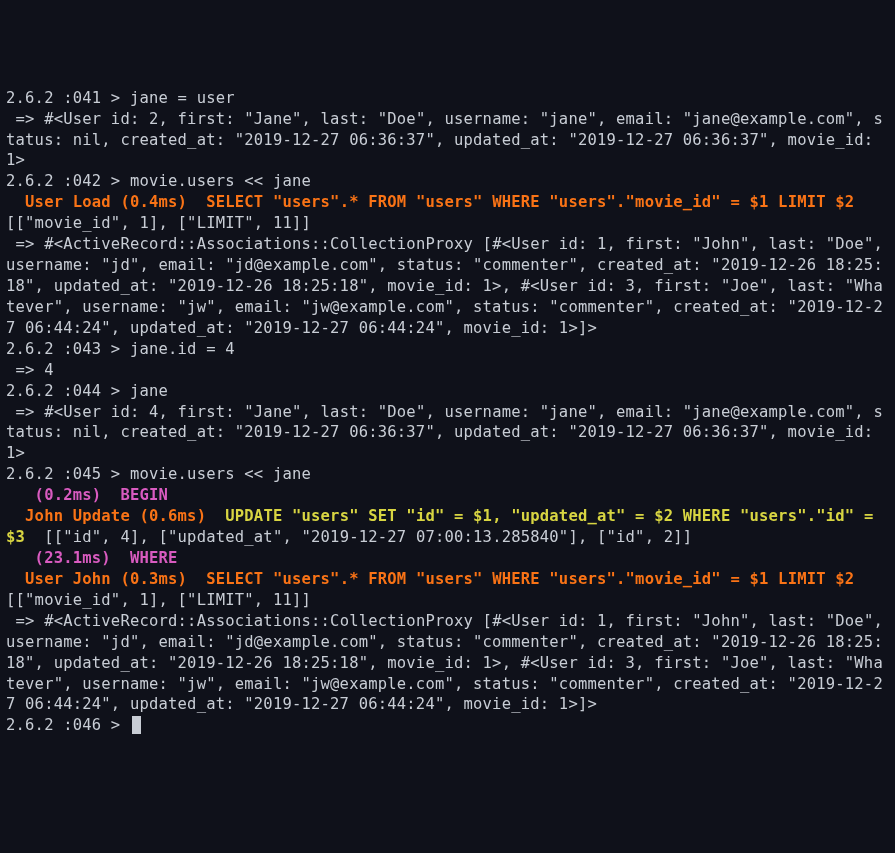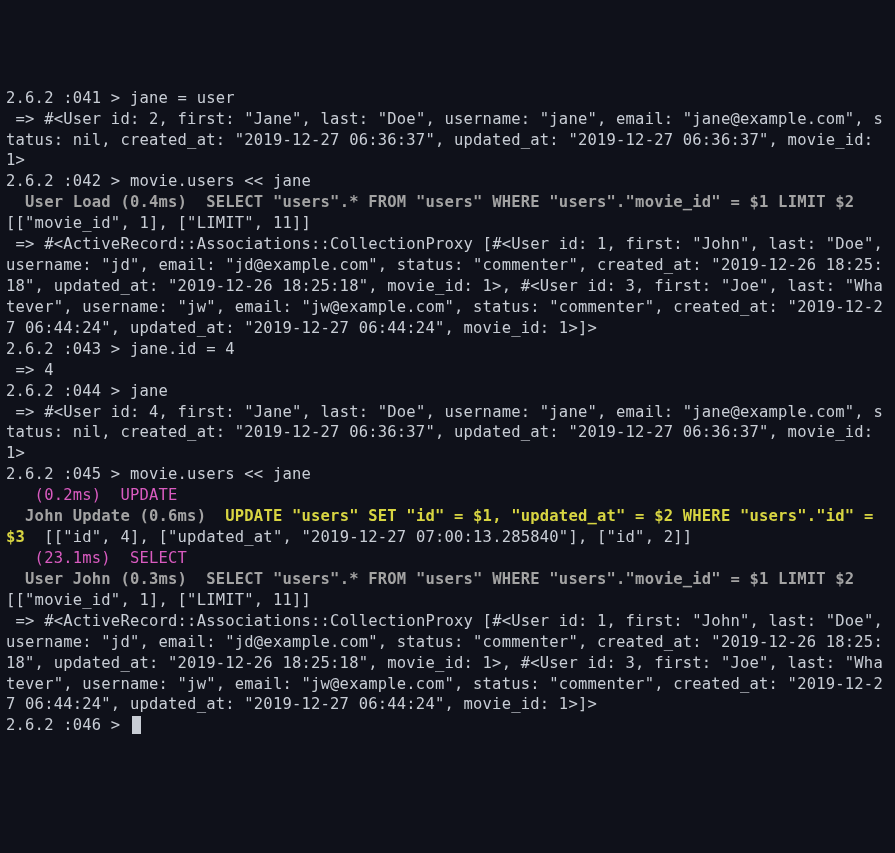--- a/index.html
+++ b/index.html
@@ -10,22 +10,22 @@
     font-size: 15.5px;
     line-height: 1.35;
     padding: 4px 6px;
     width: 895px;
     height: 853px;
     overflow: hidden;
     white-space: pre-wrap;
     word-break: break-all;
   }
   .term { letter-spacing: 0.2px; }
-  .cyan { color: #a3a3a3; font-weight: bold; }
-  .magenta { color: #d95bc0; font-weight: normal; }
+  .cyan { color: #f97316; font-weight: bold; }
+  .magenta { color: #d95bc0; font-weight: bold; }
   .yellow { color: #d8d542; font-weight: bold; }
   .cursor {
     display: inline-block;
     width: 9px;
     height: 18px;
     background: #c8cdd5;
     vertical-align: text-bottom;
     margin-left: 2px;
   }
 </style>
@@ -37,21 +37,21 @@
 <div class="term"><span>2.6.2 :041 &gt; jane = user</span>
 <span> =&gt; #&lt;User id: 2, first: "Jane", last: "Doe", username: "jane", email: "jane@example.com", status: nil, created_at: "2019-12-27 06:36:37", updated_at: "2019-12-27 06:36:37", movie_id: 1&gt;</span>
 <span>2.6.2 :042 &gt; movie.users &lt;&lt; jane</span>
 <span class="cyan">  User Load (0.4ms)  </span><span class="cyan">SELECT "users".* FROM "users" WHERE "users"."movie_id" = $1 LIMIT $2</span><span>  [["movie_id", 1], ["LIMIT", 11]]</span>
 <span> =&gt; #&lt;ActiveRecord::Associations::CollectionProxy [#&lt;User id: 1, first: "John", last: "Doe", username: "jd", email: "jd@example.com", status: "commenter", created_at: "2019-12-26 18:25:18", updated_at: "2019-12-26 18:25:18", movie_id: 1&gt;, #&lt;User id: 3, first: "Joe", last: "Whatever", username: "jw", email: "jw@example.com", status: "commenter", created_at: "2019-12-27 06:44:24", updated_at: "2019-12-27 06:44:24", movie_id: 1&gt;]&gt;</span>
 <span>2.6.2 :043 &gt; jane.id = 4</span>
 <span> =&gt; 4</span>
 <span>2.6.2 :044 &gt; jane</span>
 <span> =&gt; #&lt;User id: 4, first: "Jane", last: "Doe", username: "jane", email: "jane@example.com", status: nil, created_at: "2019-12-27 06:36:37", updated_at: "2019-12-27 06:36:37", movie_id: 1&gt;</span>
 <span>2.6.2 :045 &gt; movie.users &lt;&lt; jane</span>
-<span class="magenta">   (0.2ms)  </span><span class="magenta">UPDATE</span>
+<span class="magenta">   (0.2ms)  </span><span class="magenta">BEGIN</span>
 <span class="cyan">  John Update (0.6ms)  </span><span class="yellow">UPDATE "users" SET "id" = $1, "updated_at" = $2 WHERE "users"."id" = $3</span><span>  [["id", 4], ["updated_at", "2019-12-27 07:00:13.285840"], ["id", 2]]</span>
-<span class="magenta">   (23.1ms)  </span><span class="magenta">SELECT</span>
+<span class="magenta">   (23.1ms)  </span><span class="magenta">WHERE</span>
 <span class="cyan">  User John (0.3ms)  </span><span class="cyan">SELECT "users".* FROM "users" WHERE "users"."movie_id" = $1 LIMIT $2</span><span>  [["movie_id", 1], ["LIMIT", 11]]</span>
 <span> =&gt; #&lt;ActiveRecord::Associations::CollectionProxy [#&lt;User id: 1, first: "John", last: "Doe", username: "jd", email: "jd@example.com", status: "commenter", created_at: "2019-12-26 18:25:18", updated_at: "2019-12-26 18:25:18", movie_id: 1&gt;, #&lt;User id: 3, first: "Joe", last: "Whatever", username: "jw", email: "jw@example.com", status: "commenter", created_at: "2019-12-27 06:44:24", updated_at: "2019-12-27 06:44:24", movie_id: 1&gt;]&gt;</span>
 <span>2.6.2 :046 &gt; </span><span class="cursor"></span></div>
 
 
 
 
 </body></html>

